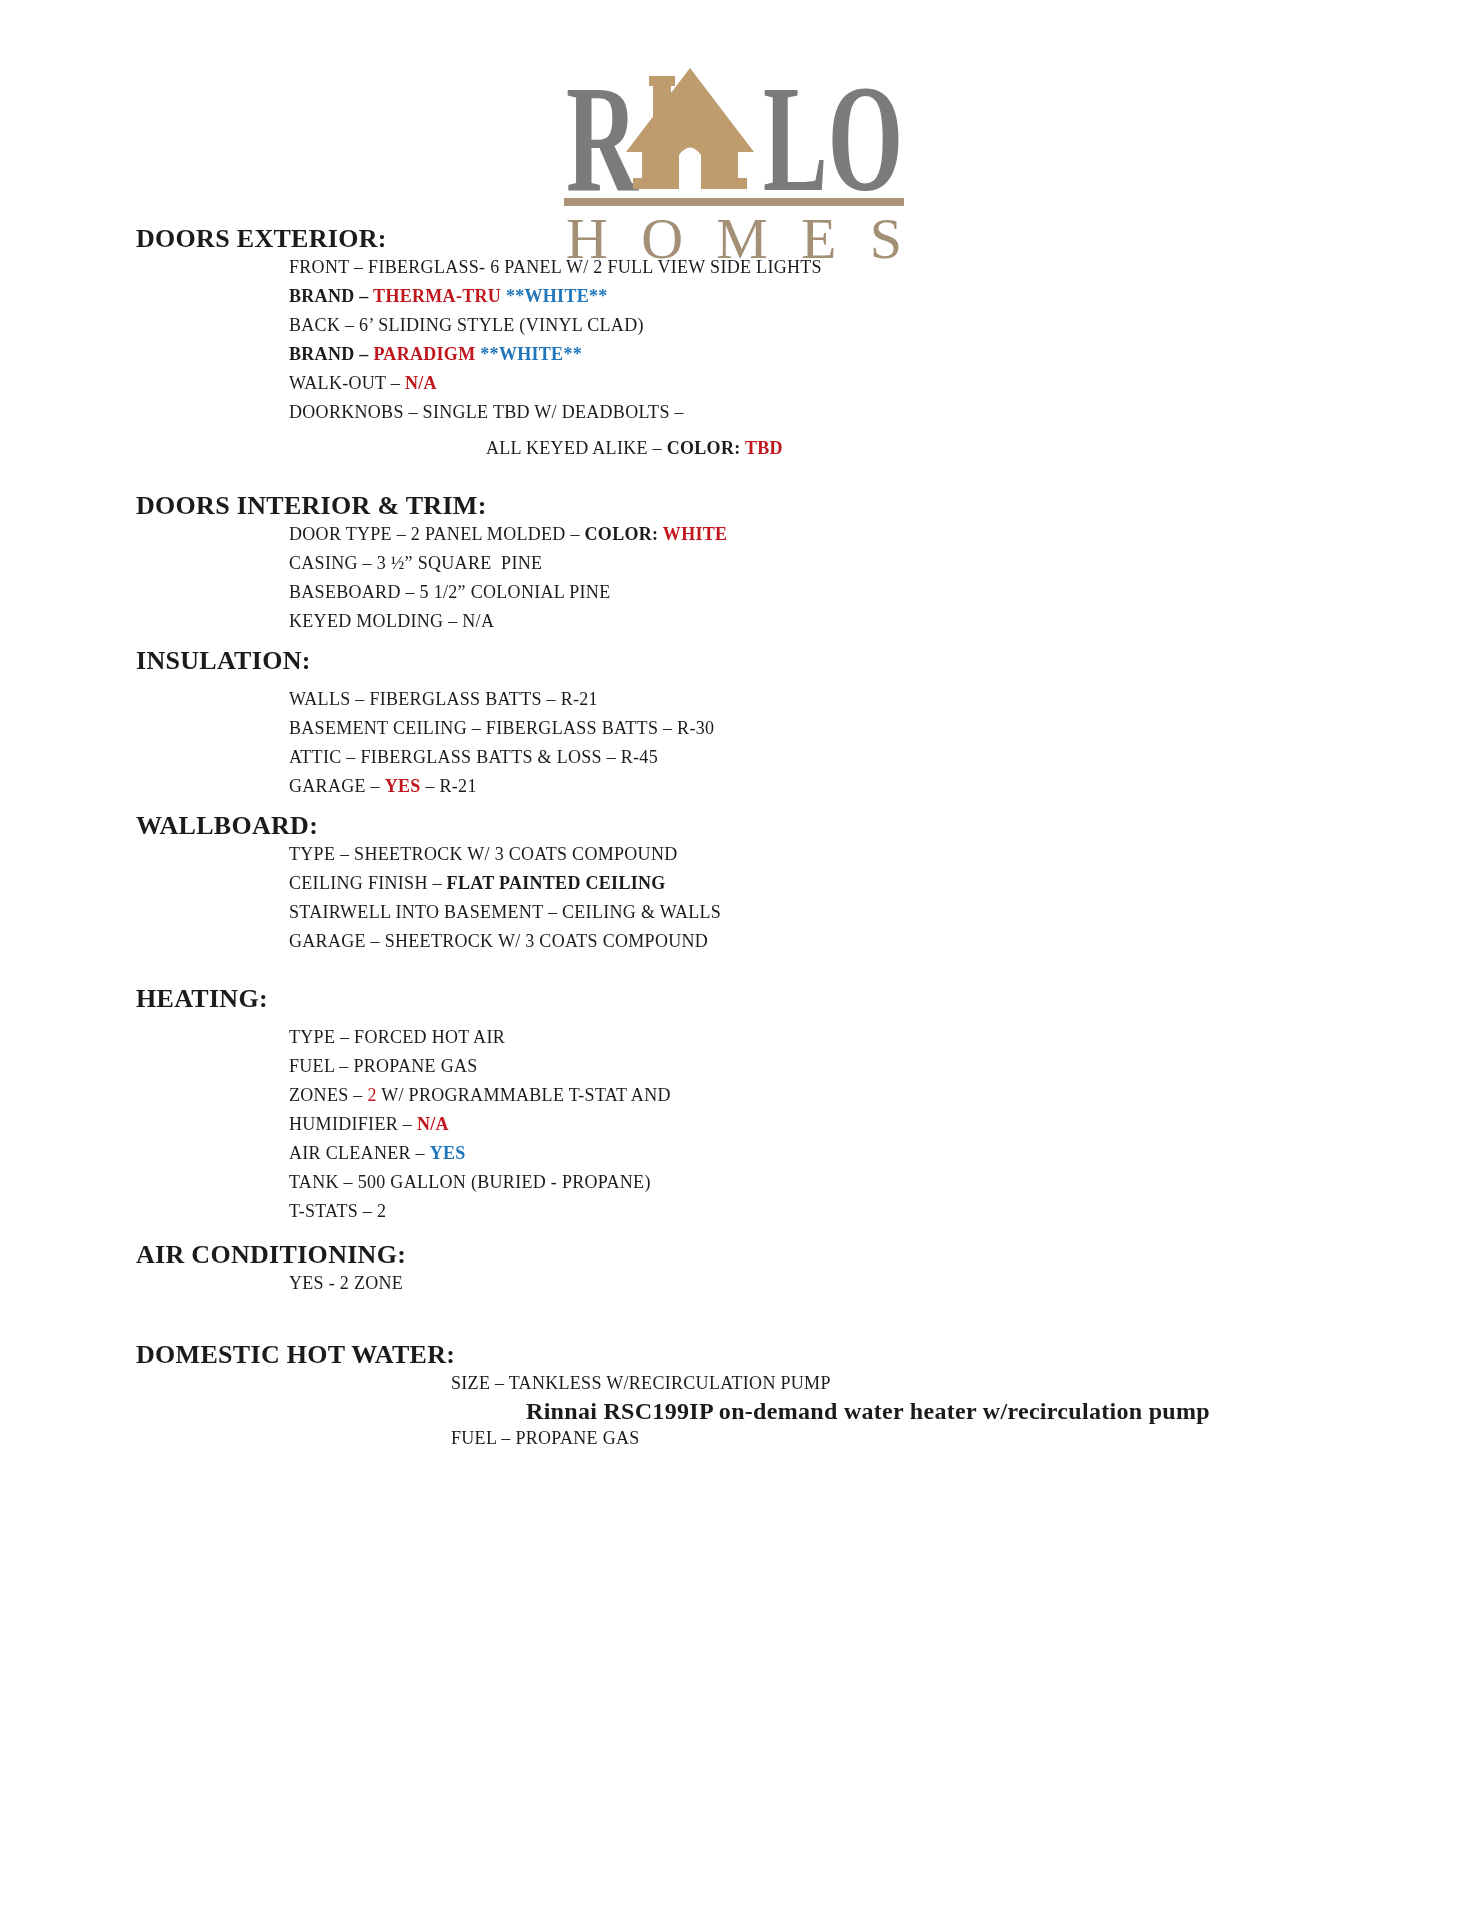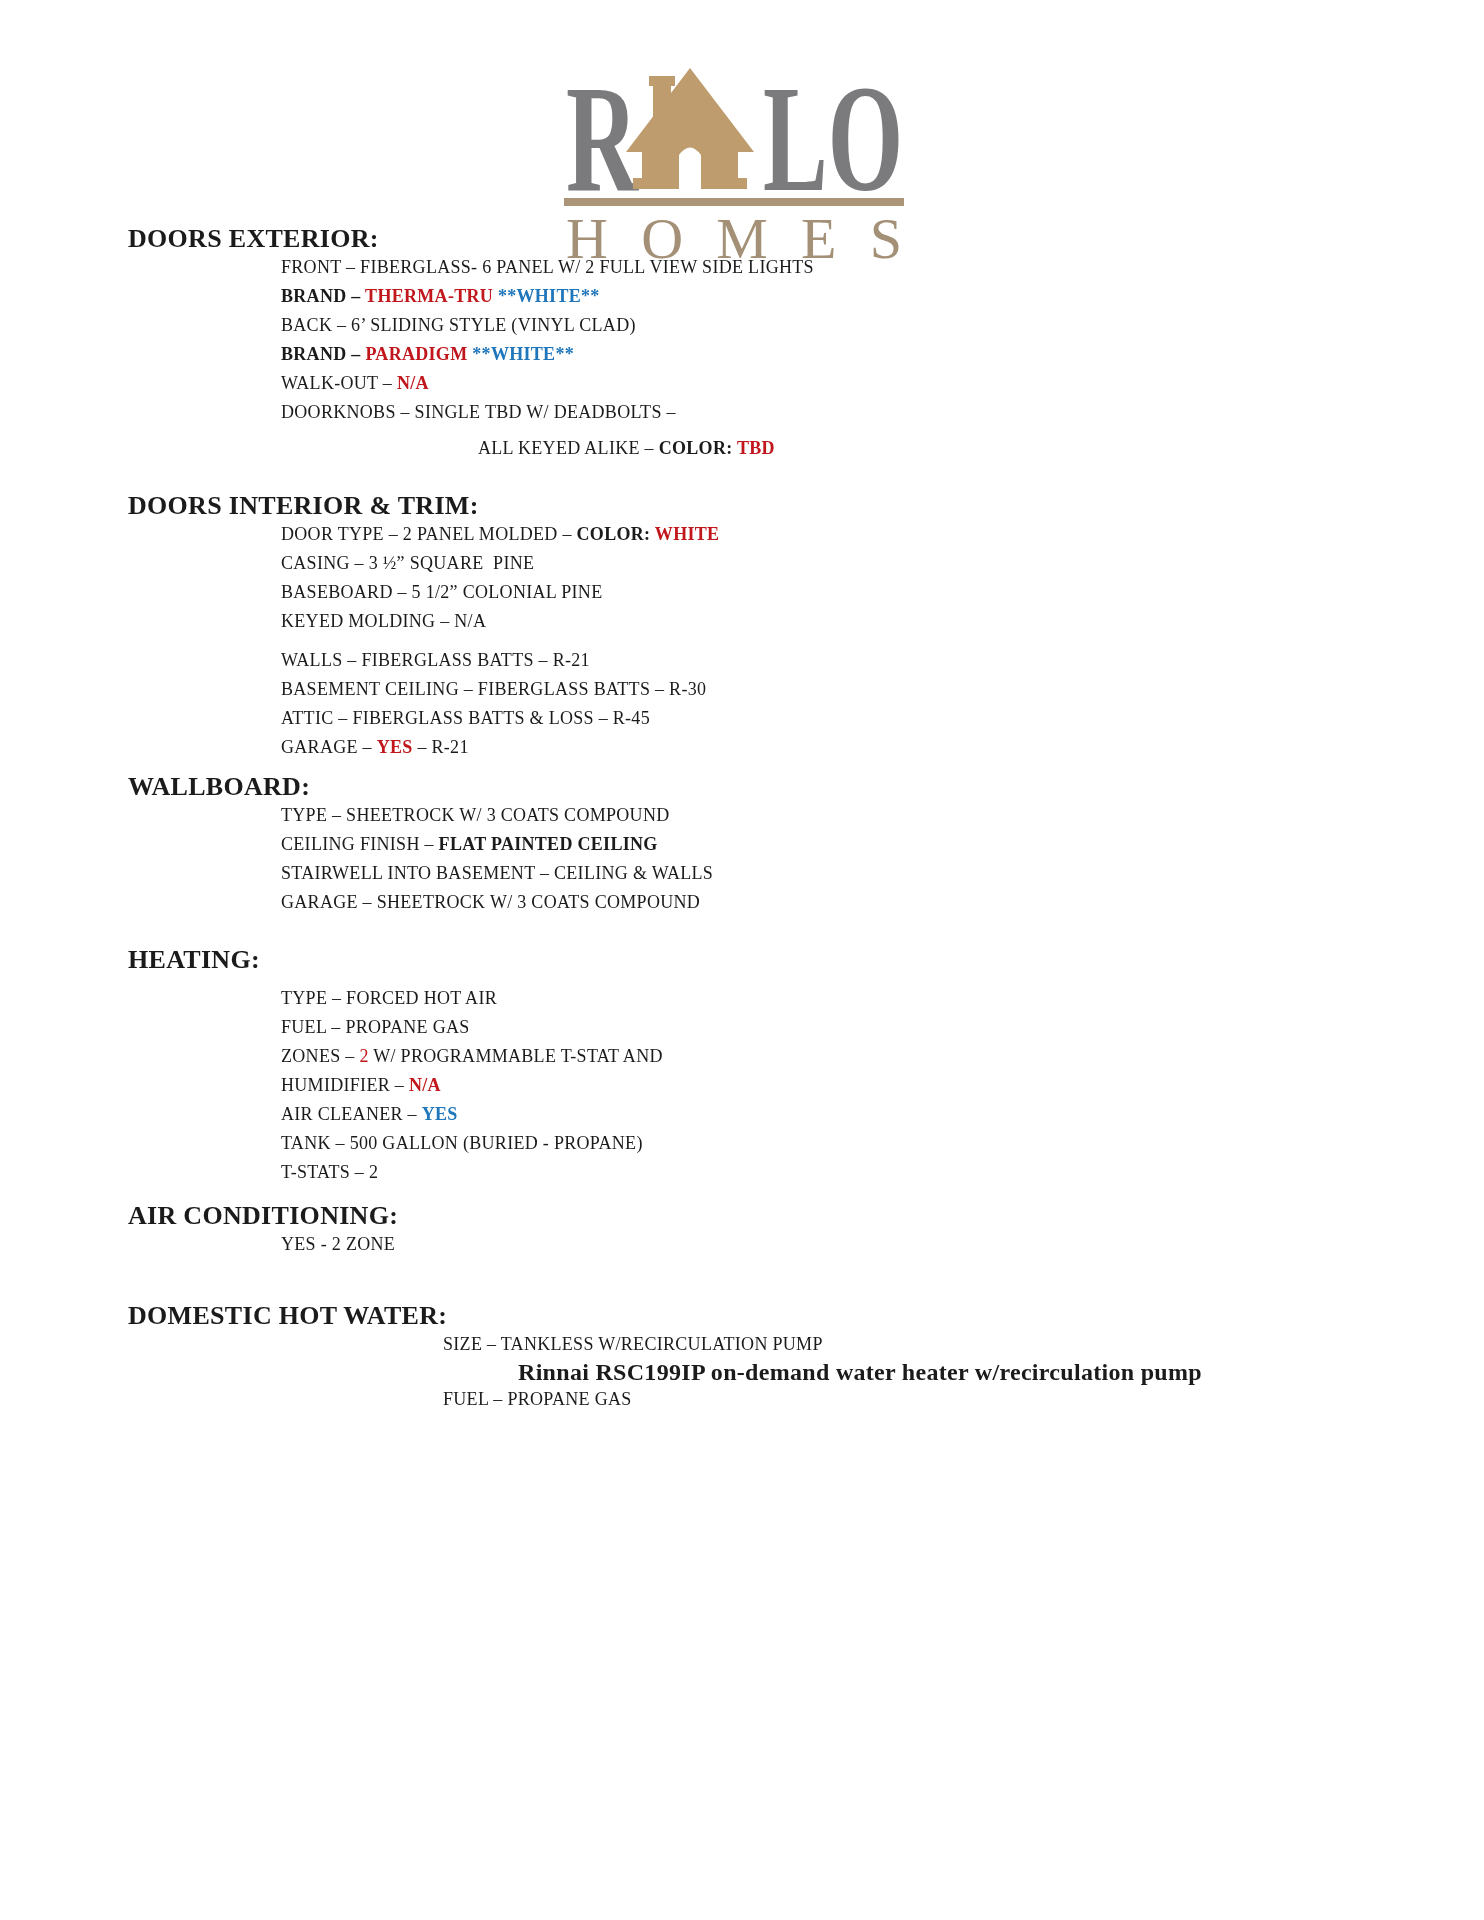--- a/index.html
+++ b/index.html
@@ -7,21 +7,21 @@
     position:relative;
     width:1484px;height:1920px;
     background:#ffffff;
     font-family:"Liberation Serif", serif;
     color:#1b1b1b;
     overflow:hidden;
   }
   
   .logo{position:absolute;left:558px;top:52px;width:352px;height:212px;}
   
-  #doc{position:absolute;left:128px;top:224px;width:1300px;}
+  #doc{position:absolute;left:136px;top:224px;width:1300px;}
   .line{font-size:18px;line-height:29px;white-space:pre;letter-spacing:.3px;}
   .line.h{font-weight:bold;font-size:26px;line-height:29px;}
   .line.i{padding-left:153px;}
   .line.i2{padding-left:350px;}
   .line.dhw{padding-left:315px;}
   .line.note{padding-left:390px;font-size:24px;line-height:26px;font-weight:bold;}
   .gxs{margin-top:7px;}
   .gs{margin-top:10px;}
   .gm{margin-top:14px;}
   .gl{margin-top:28px;}
@@ -69,20 +69,21 @@
       <div class="line i"><span>BACK – 6’ SLIDING STYLE (VINYL CLAD)</span></div>
       <div class="line i"><span class="b">BRAND – </span><span class="b red">PARADIGM</span><span class="b"> </span><span class="b blue">**WHITE**</span></div>
       <div class="line i"><span>WALK-OUT – </span><span class="b red">N/A</span></div>
       <div class="line i"><span>DOORKNOBS – SINGLE TBD W/ DEADBOLTS –</span></div>
       <div class="line i2 gxs"><span>ALL KEYED ALIKE – </span><span class="b">COLOR: </span><span class="b red">TBD</span></div>
       <div class="line h gl"><span class="b">DOORS INTERIOR &amp; TRIM:</span></div>
       <div class="line i"><span>DOOR TYPE – 2 PANEL MOLDED – </span><span class="b">COLOR: </span><span class="b red">WHITE</span></div>
       <div class="line i"><span>CASING – 3 ½” SQUARE  PINE</span></div>
       <div class="line i"><span>BASEBOARD – 5 1/2” COLONIAL PINE</span></div>
       <div class="line i"><span>KEYED MOLDING – N/A</span></div>
+      <div class="line h gs"><span class="b">INSULATION</span><span>:</span></div>
       <div class="line i gs"><span>WALLS – FIBERGLASS BATTS – R-21</span></div>
       <div class="line i"><span>BASEMENT CEILING – FIBERGLASS BATTS – R-30</span></div>
       <div class="line i"><span>ATTIC – FIBERGLASS BATTS &amp; LOSS – R-45</span></div>
       <div class="line i"><span>GARAGE – </span><span class="b red">YES</span><span> – R-21</span></div>
       <div class="line h gs"><span class="b">WALLBOARD:</span></div>
       <div class="line i"><span>TYPE – SHEETROCK W/ 3 COATS COMPOUND</span></div>
       <div class="line i"><span>CEILING FINISH – </span><span class="b">FLAT PAINTED CEILING</span></div>
       <div class="line i"><span>STAIRWELL INTO BASEMENT – CEILING &amp; WALLS</span></div>
       <div class="line i"><span>GARAGE – SHEETROCK W/ 3 COATS COMPOUND</span></div>
       <div class="line h gl"><span class="b">HEATING:</span></div>

